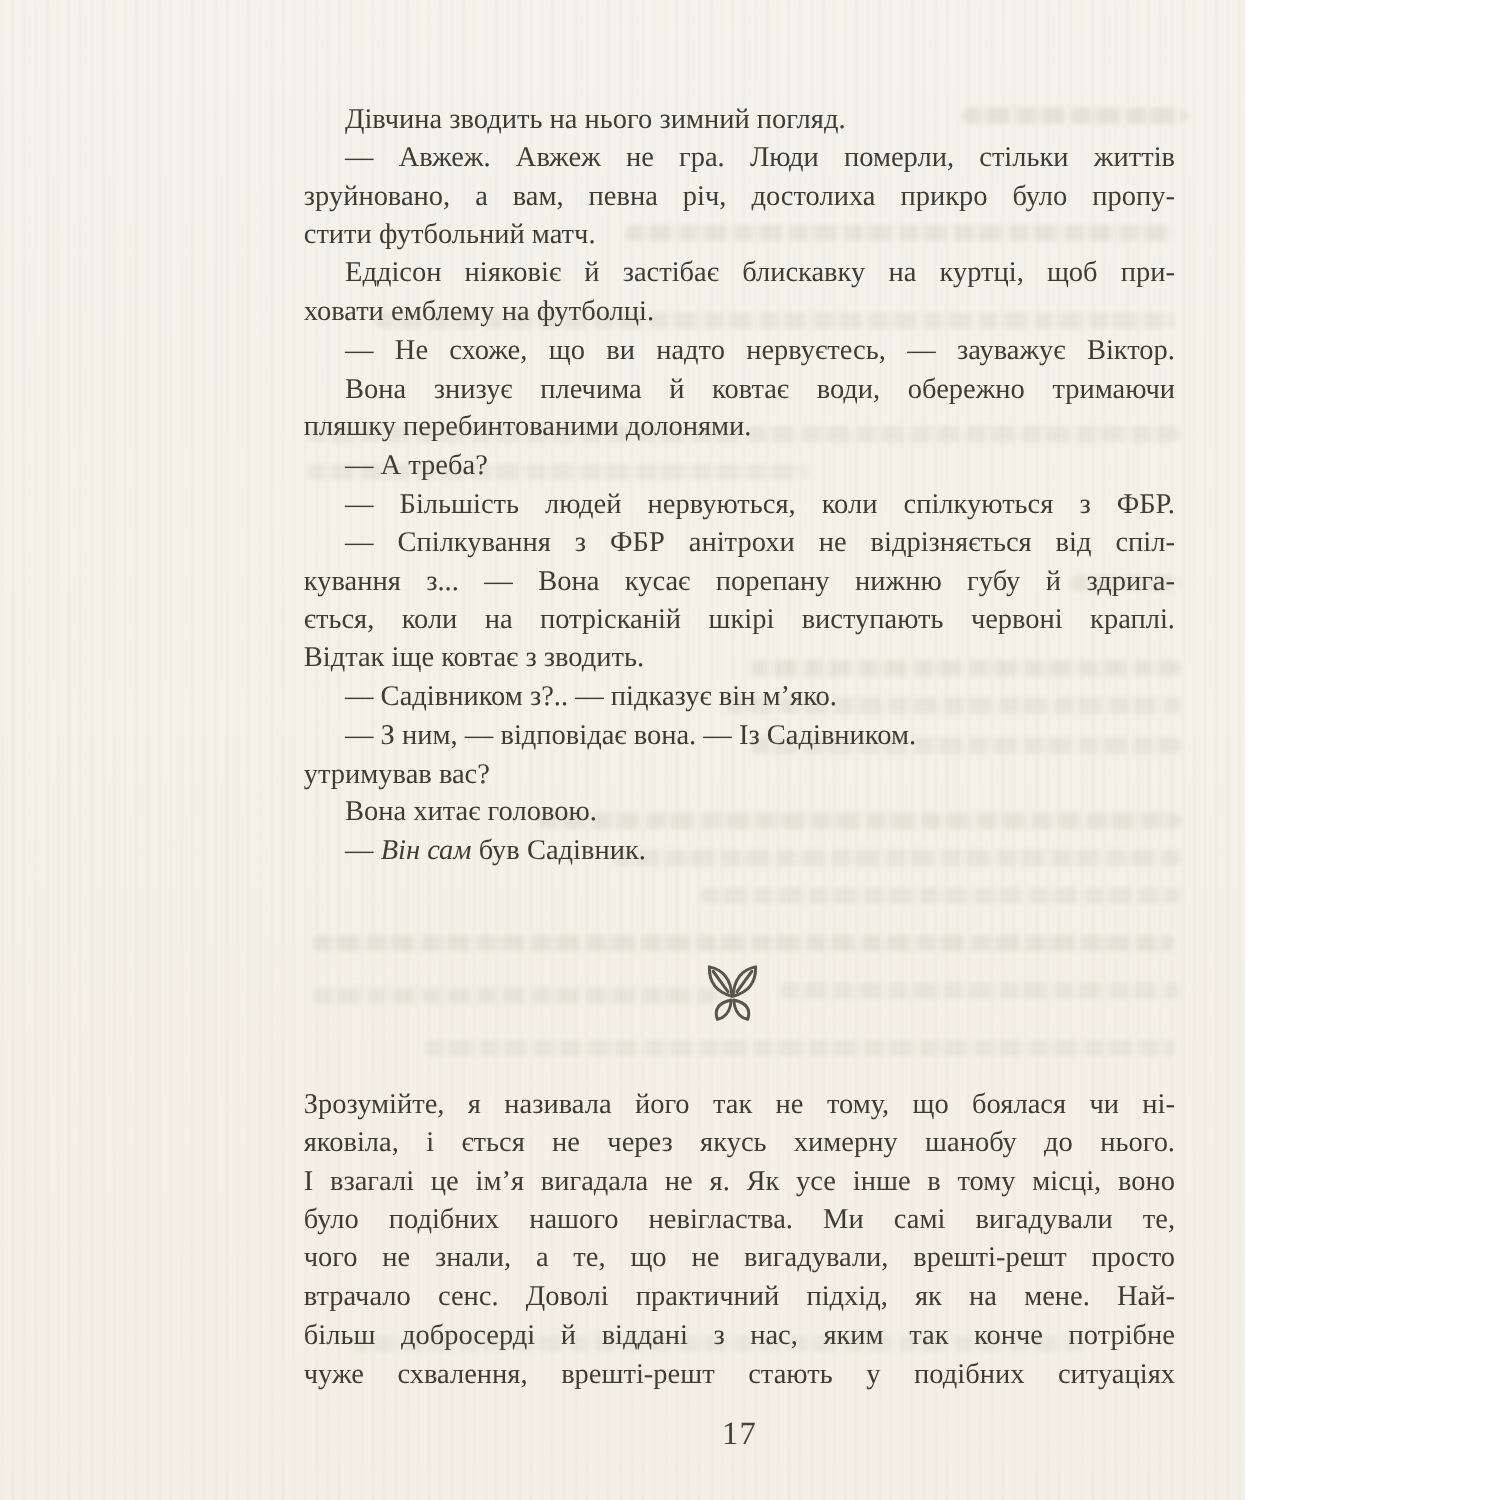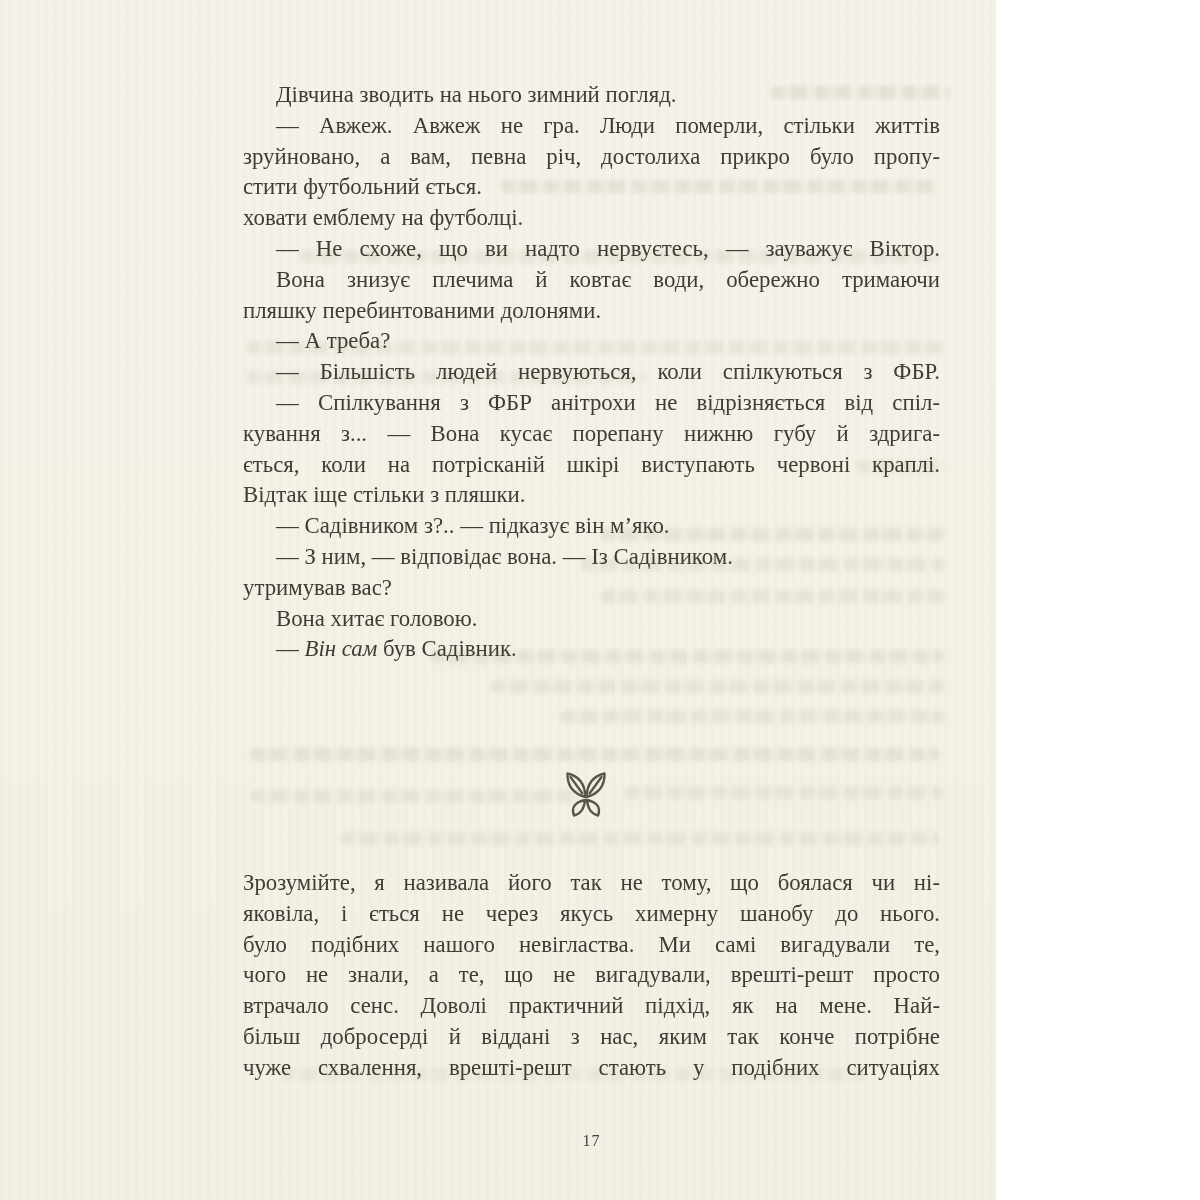--- a/index.html
+++ b/index.html
@@ -18,21 +18,21 @@
   .textcol{position:absolute;left:243px;width:697px;color:#3f3c32;
            font-size:22.8px;line-height:30.8px;}
   #block-0{top:80px;}
   #block-1{top:868px;}
   .line{height:30.8px;overflow:hidden;text-align:left;}
   .line.just{text-align:justify;text-align-last:justify;}
   .line.ind{text-indent:33px;}
   .it{font-style:italic;font-family:Liberation Serif, serif;}
   .ornament{position:absolute;left:555px;top:764px;width:62px;height:58px;}
   .pagenum{position:absolute;left:243px;top:1132px;width:697px;text-align:center;
-           color:#45423a;font-size:16px;letter-spacing:1px;}
+           color:#45423a;font-size:26px;letter-spacing:1px;}
 </style>
 </head>
 <body>
 
 <div class="stage">
   <div class="paper"></div>
 
   <div class="ghost-layer" id="ghost-layer">
       <div class="ghost" style="left: 770px; top: 86px; width: 180px; opacity: 0.22;"></div>
       <div class="ghost" style="left: 500px; top: 180px; width: 440px; opacity: 0.2;"></div>
@@ -50,50 +50,52 @@
       <div class="ghost" style="left: 250px; top: 790px; width: 330px; opacity: 0.17;"></div>
       <div class="ghost" style="left: 624px; top: 786px; width: 320px; opacity: 0.17;"></div>
       <div class="ghost" style="left: 340px; top: 832px; width: 600px; opacity: 0.16;"></div>
       <div class="ghost" style="left: 280px; top: 1068px; width: 590px; opacity: 0.13;"></div>
     </div>
 
   <div class="textcol" id="block-0">
       <div class="line ind"><span>Дівчина зводить на нього зимний погляд.</span></div>
       <div class="line just ind"><span>— Авжеж. Авжеж не гра. Люди померли, стільки життів</span></div>
       <div class="line just"><span>зруйновано, а вам, певна річ, достолиха прикро було пропу-</span></div>
-      <div class="line"><span>стити футбольний ється.</span></div>
+      <div class="line"><span>стити футбольний матч.</span></div>
+      <div class="line just ind"><span>Еддісон ніяковіє й застібає блискавку на куртці, щоб при-</span></div>
       <div class="line"><span>ховати емблему на футболці.</span></div>
       <div class="line just ind"><span>— Не схоже, що ви надто нервуєтесь, — зауважує Віктор.</span></div>
       <div class="line just ind"><span>Вона знизує плечима й ковтає води, обережно тримаючи</span></div>
       <div class="line"><span>пляшку перебинтованими долонями.</span></div>
       <div class="line ind"><span>— А треба?</span></div>
       <div class="line just ind"><span>— Більшість людей нервуються, коли спілкуються з ФБР.</span></div>
       <div class="line just ind"><span>— Спілкування з ФБР анітрохи не відрізняється від спіл-</span></div>
       <div class="line just"><span>кування з... — Вона кусає порепану нижню губу й здрига-</span></div>
       <div class="line just"><span>ється, коли на потрісканій шкірі виступають червоні краплі.</span></div>
-      <div class="line"><span>Відтак іще стільки з пляшки.</span></div>
+      <div class="line"><span>Відтак іще ковтає з зводить.</span></div>
       <div class="line ind"><span>— Садівником з?.. — підказує він м’яко.</span></div>
       <div class="line ind"><span>— З ним, — відповідає вона. — Із Садівником.</span></div>
       <div class="line"><span>утримував вас?</span></div>
       <div class="line ind"><span>Вона хитає головою.</span></div>
       <div class="line ind"><span>— </span><span class="it">Він сам</span><span> був Садівник.</span></div>
     </div>
 
   <svg class="ornament" viewBox="0 0 62 58" fill="none" stroke="#57564a" stroke-width="2.4" stroke-linecap="round" stroke-linejoin="round">
     <path d="M30.5,33 Q12,28 12.5,9.5 Q29.5,13 30.5,33 Z"></path>
     <path d="M27.5,29.5 L15.5,13"></path>
     <path d="M31.5,33 Q50,28 49.5,9.5 Q32.5,13 31.5,33 Z"></path>
     <path d="M34.5,29.5 L46.5,13"></path>
     <path d="M30,36 Q14.5,39.5 19,51.5 Q29,49 30,36 Z"></path>
     <path d="M32,36 Q47.5,39.5 43,51.5 Q33,49 32,36 Z"></path>
   </svg>
 
   <div class="textcol" id="block-1">
       <div class="line just"><span>Зрозумійте, я називала його так не тому, що боялася чи ні-</span></div>
       <div class="line just"><span>яковіла, і ється не через якусь химерну шанобу до нього.</span></div>
+      <div class="line just"><span>І взагалі це ім’я вигадала не я. Як усе інше в тому місці, воно</span></div>
       <div class="line just"><span>було подібних нашого невігластва. Ми самі вигадували те,</span></div>
       <div class="line just"><span>чого не знали, а те, що не вигадували, врешті-решт просто</span></div>
       <div class="line just"><span>втрачало сенс. Доволі практичний підхід, як на мене. Най-</span></div>
       <div class="line just"><span>більш добросерді й віддані з нас, яким так конче потрібне</span></div>
       <div class="line just"><span>чуже схвалення, врешті-решт стають у подібних ситуаціях</span></div>
     </div>
 
   <div class="pagenum">17</div>
 </div>
 

